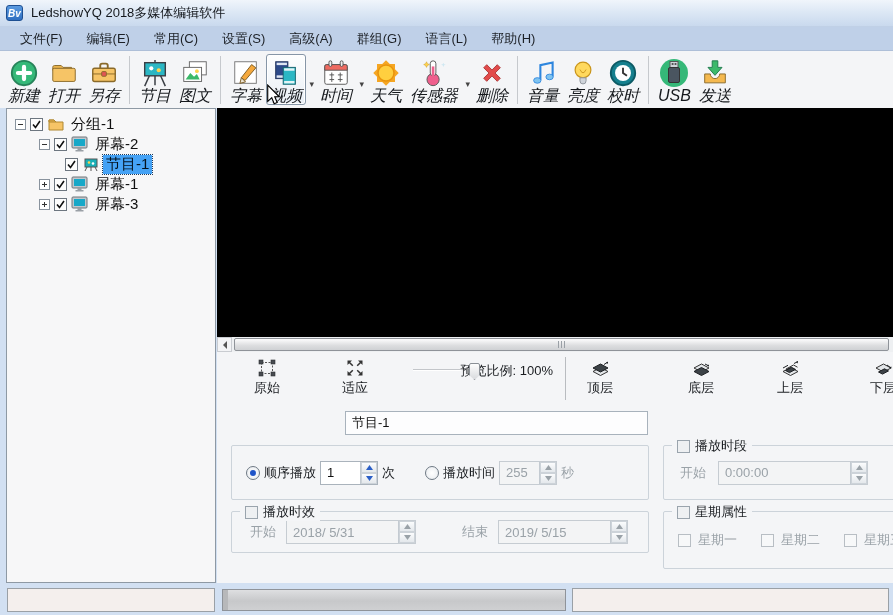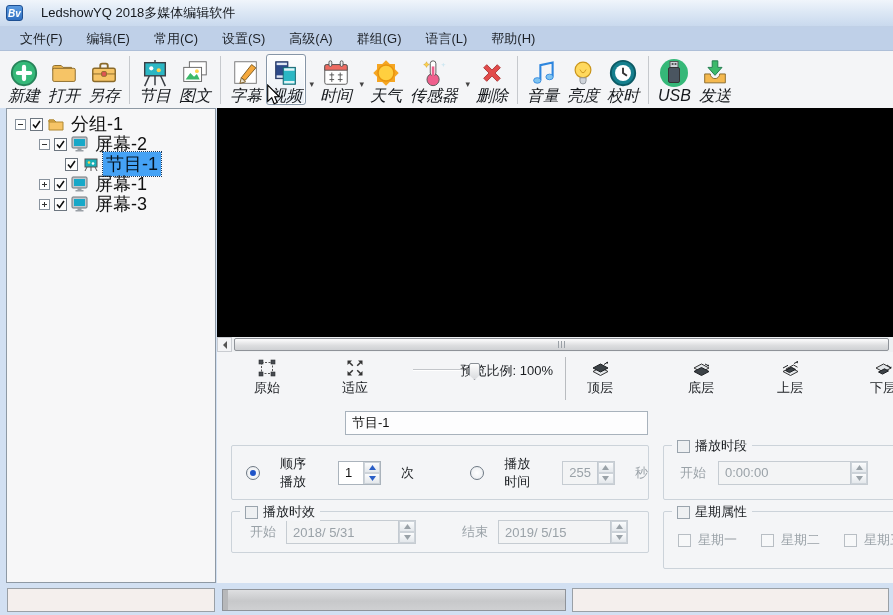--- a/index.html
+++ b/index.html
@@ -3,21 +3,21 @@
 <meta charset="utf-8">
 <style>
   html,body{margin:0;padding:0;}
   body{font-family:"Liberation Sans","DejaVu Sans",sans-serif;}
   .window{position:relative;width:893px;height:615px;background:#d2e0f2;overflow:hidden;box-sizing:border-box;}
   .window *{box-sizing:border-box;}
 
   
   .titlebar{position:absolute;left:0;top:0;width:893px;height:27px;
     background:linear-gradient(#f0f5fb,#dde8f5 45%,#c9d9ee);
-    display:flex;align-items:center;padding-left:6px;gap:18px;border-bottom:1px solid #c0d0e6;}
+    display:flex;align-items:center;padding-left:6px;gap:8px;border-bottom:1px solid #c0d0e6;}
   .applogo{width:17px;height:16px;background:linear-gradient(#5a9ae0,#2f6fc0);border:1px solid #1d4f92;border-radius:3px;
     color:#fff;font-size:10px;font-weight:bold;font-style:italic;display:flex;align-items:center;justify-content:center;}
   .apptitle{font-size:13px;color:#14181d;}
 
   
   .menubar{position:absolute;left:0;top:27px;width:893px;height:24px;background:#bfd0e8;
     display:flex;align-items:center;padding-left:8px;border-bottom:1px solid #aebfd8;}
   .menu-item{font-size:13px;color:#1c2026;padding:3px 12px;cursor:default;}
 
   
@@ -30,21 +30,21 @@
   .tbtn.hovered{border:1px solid #8696a7;background:linear-gradient(#fdfefe,#e9eff6);box-shadow:0 0 0 1px #fff inset;}
   .tbtn .dd{position:absolute;right:-9px;top:24px;font-size:9px;color:#444;}
   .tbtn.hasdd{margin-right:10px;}
   .tsep{width:1px;height:48px;background:#c6c9cd;margin:2px 5px 0 5px;flex:none;}
 
   
   .cursor{position:absolute;left:266px;top:84px;z-index:60;}
 
   
   .treepanel{position:absolute;left:6px;top:108px;width:210px;height:475px;background:#f7f7f8;border:1px solid #8e99a4;padding-top:5px;}
-  .trow{display:flex;align-items:center;height:20px;font-size:18px;color:#111;gap:4px;}
+  .trow{display:flex;align-items:center;height:20px;font-size:15px;color:#111;gap:4px;}
   .expander{width:11px;height:11px;border:1px solid #89939e;background:#fff;display:flex;align-items:center;justify-content:center;flex:none;}
   .treecb{width:13px;height:13px;border:1px solid #6d7680;background:#fdfdfd;display:flex;align-items:center;justify-content:center;flex:none;}
   .tico{width:17px;height:16px;display:flex;align-items:center;justify-content:center;flex:none;}
   .tlbl{padding:0 3px;white-space:nowrap;}
   .tlbl.selected{background:#45a2f5;outline:1px dotted #1b3a5c;color:#05131f;}
 
   
   .blackview{position:absolute;left:217px;top:108px;width:676px;height:229px;background:#000;}
   .hscroll{position:absolute;left:217px;top:337px;width:676px;height:15px;background:#eef0f2;display:flex;align-items:center;}
   .hs-arrow{width:15px;height:15px;background:#f3f4f6;border:1px solid #c9ccd1;display:flex;align-items:center;justify-content:center;flex:none;}
@@ -70,21 +70,21 @@
   
   .formarea{position:absolute;left:0;top:53px;width:676px;height:178px;font-size:13px;color:#1a1d21;}
   .fl{position:absolute;white-space:nowrap;}
   .nameinput{position:absolute;left:128px;top:6px;width:303px;height:24px;border:1px solid #a8b2bc;background:#fdfdfe;
     font-size:13px;font-family:"Liberation Sans",sans-serif;padding:2px 6px;color:#111;}
   .gbox{position:absolute;border:1px solid #ccd3da;border-radius:2px;background:#f4f5f7;}
   .legend{position:absolute;left:8px;top:-9px;background:#f4f5f7;padding:0 5px;display:flex;align-items:center;gap:5px;}
   .cb{width:13px;height:13px;border:1px solid #9aa4ad;background:#eef0f2;flex:none;}
   .radio{width:14px;height:14px;border:1px solid #6e7984;border-radius:50%;background:radial-gradient(#fff,#e7eaee);position:relative;flex:none;}
   .radio.on::after{content:"";position:absolute;left:3px;top:3px;width:6px;height:6px;border-radius:50%;background:#1f54c8;}
-  .grow{display:flex;align-items:center;height:100%;padding-left:14px;gap:20px;}
+  .grow{display:flex;align-items:center;height:100%;padding-left:14px;gap:4px;}
   .spin{display:flex;border:1px solid #aab3bc;background:#fff;height:24px;}
   .spin .sval{flex:1;display:flex;align-items:center;padding:0 6px;font-size:13px;color:#111;}
   .spinbtns{width:17px;display:flex;flex-direction:column;border-left:1px solid #c3cad1;}
   .spinbtn{flex:1;display:flex;align-items:center;justify-content:center;background:linear-gradient(#fbfcfd,#e4e8ec);border:1px solid #cdd3d9;}
   .spin.disabled{background:#f3f4f5;border-color:#c6ccd2;}
   .spin.disabled .sval{color:#9aa2a8;}
   .gray{color:#9aa2a8;}
   .spacer30{width:22px;}
 
   

